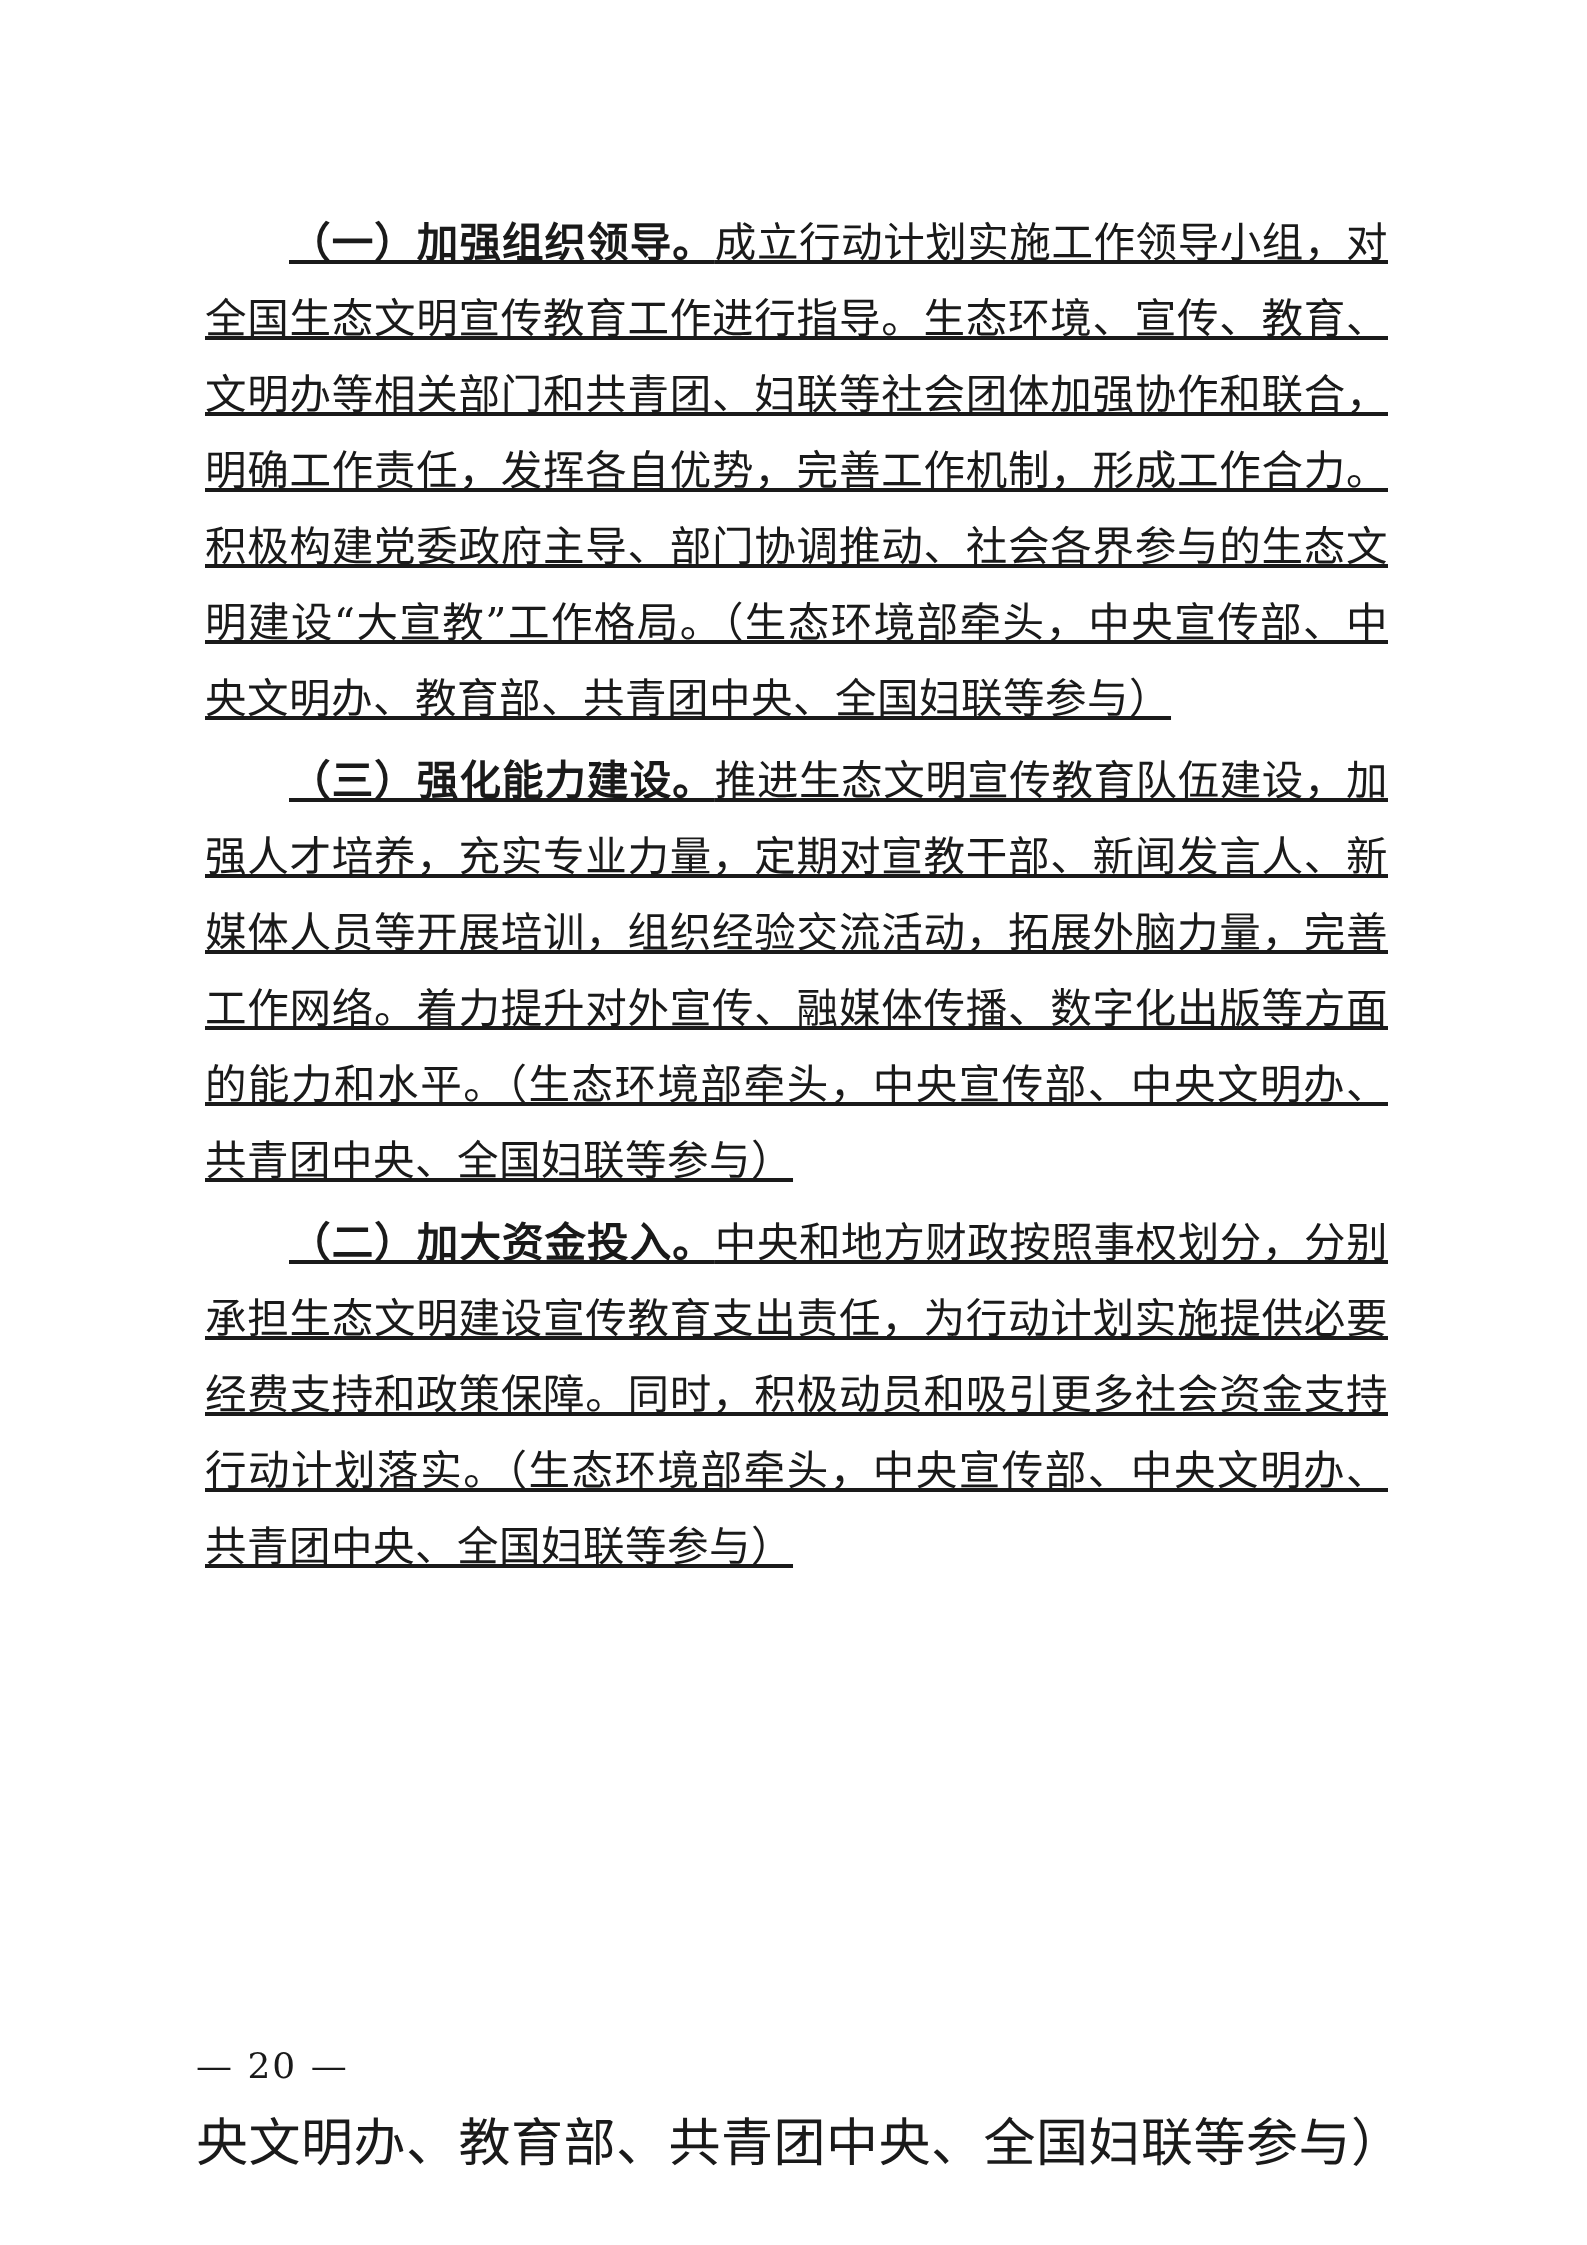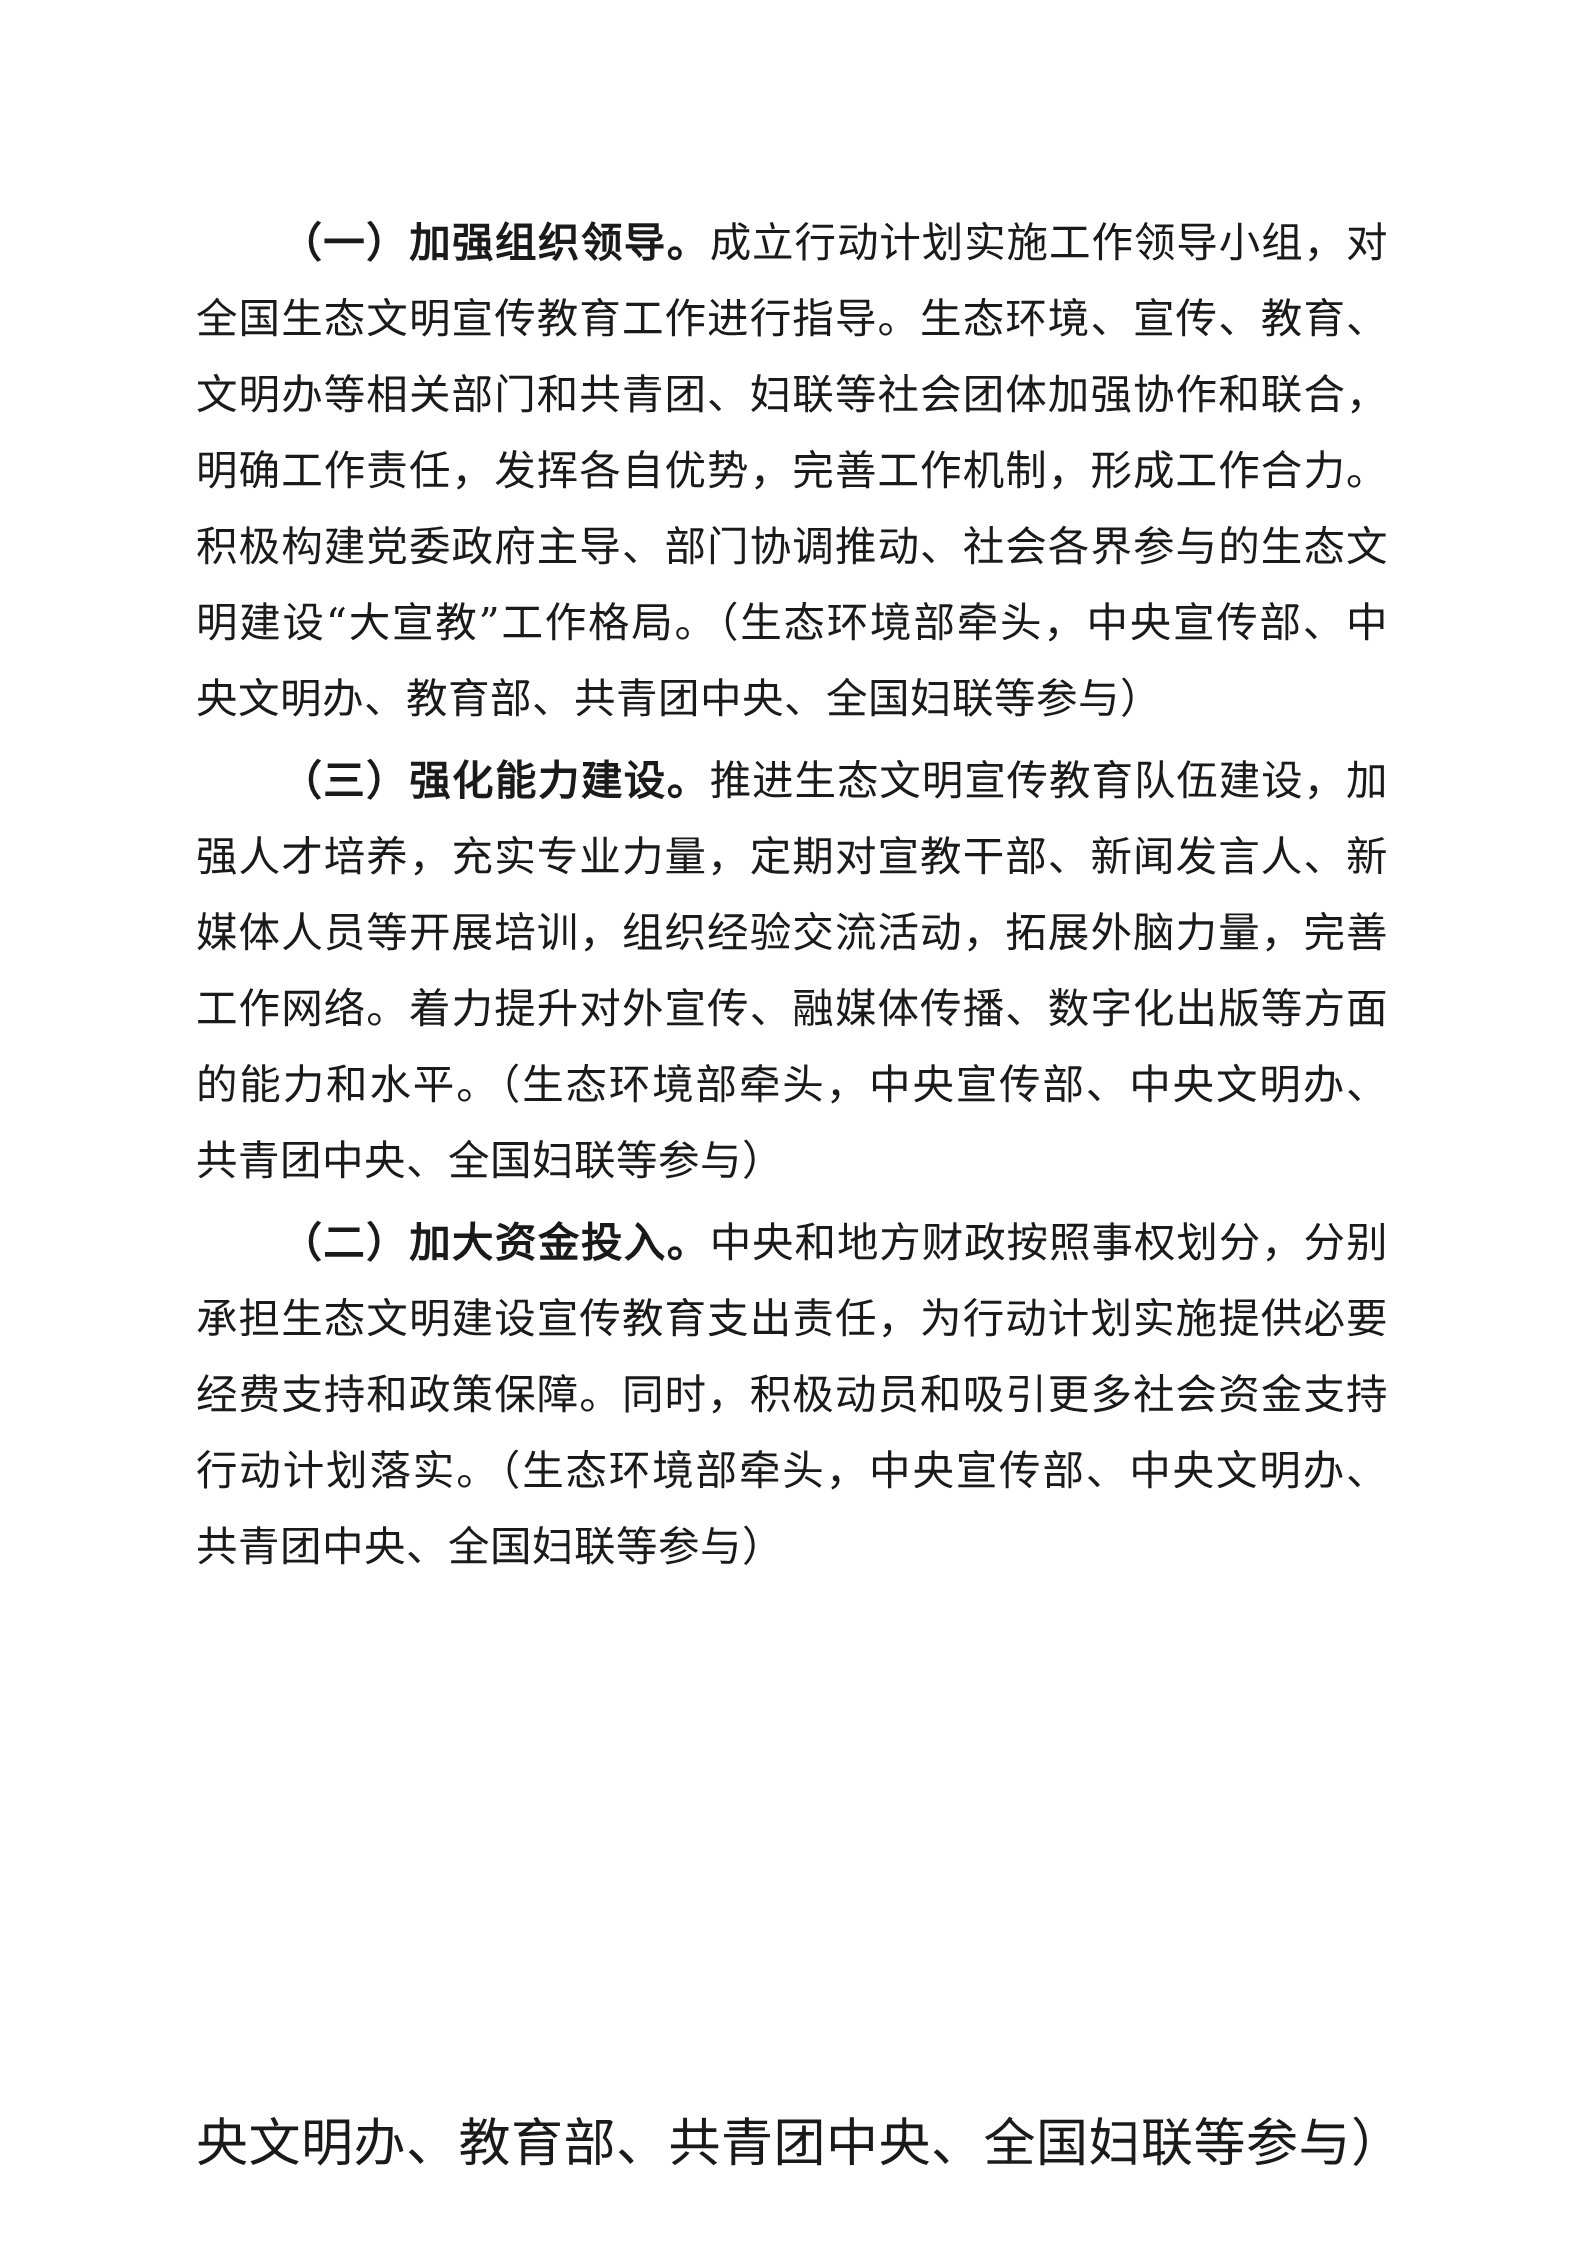--- a/index.html
+++ b/index.html
@@ -24,22 +24,23 @@
     left: 196px;
     top: 205px;
     width: 1192px;
   }
   .para {
     font-size: 41.5px;
     line-height: 76px;
     text-align: justify;
     text-justify: inter-ideograph;
     letter-spacing: 0.5px;
-    margin: 0 0 6px 0;
+    margin: 0 0 6px 9px;
     text-indent: 0;
+    text-decoration: underline;
   }
   .para .lead {
     font-weight: 700;
     letter-spacing: 1px;
   }
   .para .indent {
     display: inline-block;
     width: 84px;
   }
   .page-number {
@@ -80,16 +81,17 @@
       <span class="indent"></span><span class="lead">（三）强化能力建设。</span><span>推进生态文明宣传教育队伍建设，加强人才培养，充实专业力量，定期对宣教干部、新闻发言人、新媒体人员等开展培训，组织经验交流活动，拓展外脑力量，完善工作网络。着力提升对外宣传、融媒体传播、数字化出版等方面的能力和水平。（生态环境部牵头，中央宣传部、中央文明办、共青团中央、全国妇联等参与）</span>
     </p>
 
     <p class="para">
       <span class="indent"></span><span class="lead">（二）加大资金投入。</span><span>中央和地方财政按照事权划分，分别承担生态文明建设宣传教育支出责任，为行动计划实施提供必要经费支持和政策保障。同时，积极动员和吸引更多社会资金支持行动计划落实。（生态环境部牵头，中央宣传部、中央文明办、共青团中央、全国妇联等参与）</span>
     </p>
 
 
   </div>
 
+  <div class="page-number">— 20 —</div>
 
   <div class="tail-line">央文明办、教育部、共青团中央、全国妇联等参与）</div>
 
 </div>
 
 </body></html>

